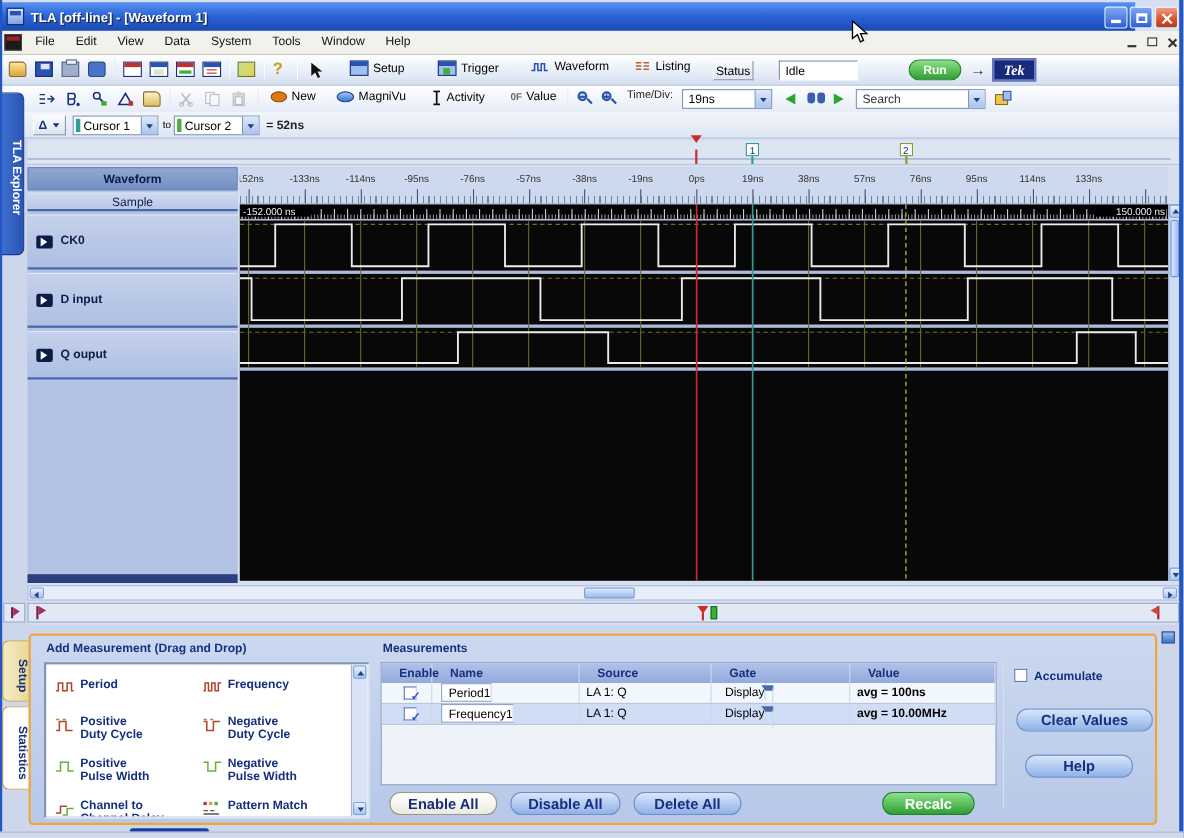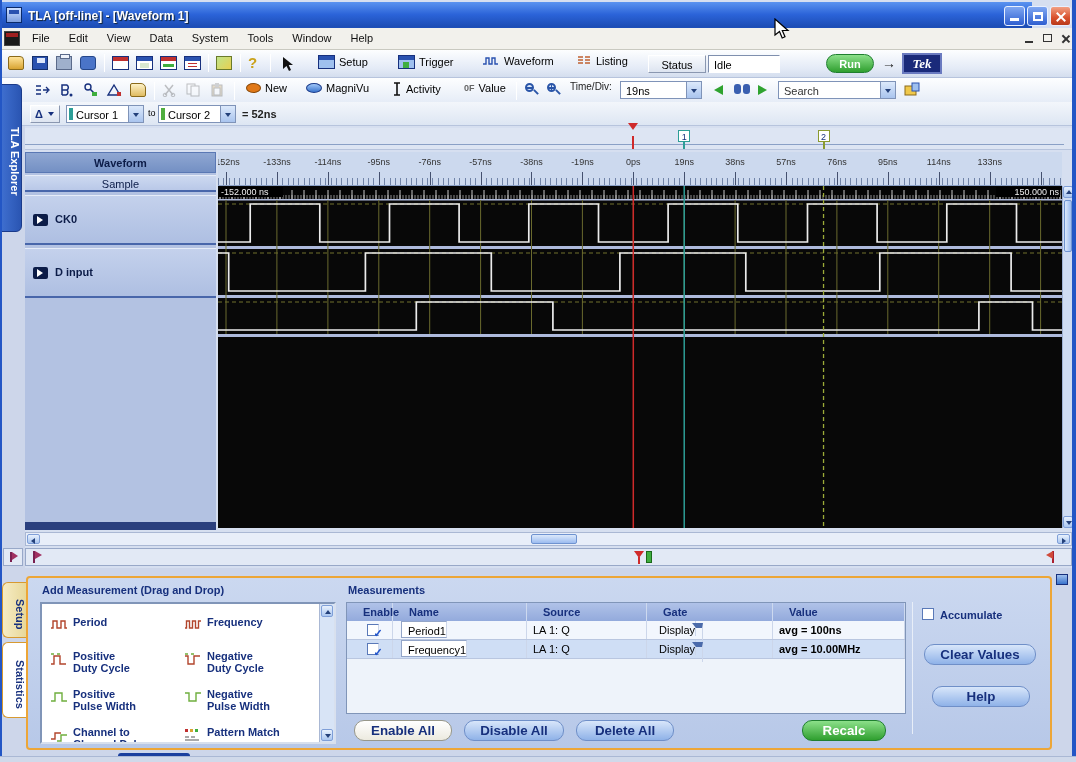--- a/index.html
+++ b/index.html
@@ -254,21 +254,21 @@
       </svg>
     <span>Waveform</span>
     </span>
   <span class="tbtn" style="left:576px;top:5px;">
     <svg width="16" height="12">
         <path d="M2 2 h5 M9 2 h5 M2 5 h5 M9 5 h5 M2 8 h5 M9 8 h5" stroke="#c06030" stroke-width="1.3"></path>
       </svg>
     <span>Listing</span>
     </span>
 
-  <span class="abs raised" style="left:648px;top:5px;width:58px;height:18px;text-align:center;padding-top:3px;"><span>Status</span></span>
+  <span class="abs raised" style="left:648px;top:5px;width:37px;height:18px;text-align:center;padding-top:3px;"><span>Status</span></span>
   <span class="abs sunken" style="left:708px;top:5px;width:72px;height:18px;padding:3px 0 0 5px;"><span>Idle</span></span>
 
   <span class="abs pill green" style="left:826px;top:4px;width:48px;height:19px;padding-top:3px;"><span>Run</span></span>
   <span class="abs" style="left:882px;top:5px;font-size:14px;color:#222;">→</span>
   <span class="abs" style="left:902px;top:3px;width:40px;height:21px;background:#1a2a7a;border:2px solid #6a7ac0;color:#fff;text-align:center;font-family:'Liberation Serif',serif;font-style:italic;font-weight:bold;font-size:13px;padding-top:1px;">Tek</span>
 </div>
 
 <div class="abs toolbar" id="toolbar2">
   <span class="tbtn" style="left:34px;top:5px;">
     <svg width="16" height="14">
@@ -434,20 +434,26 @@
     <span class="sigico">
         <i></i>
       </span>
     <span class="signame">CK0</span>
     </div>
   <div class="wf-row" style="top:96px;height:50px;text-align:right;">
     <span class="sigico">
         <i></i>
       </span>
     <span class="signame">D input</span>
+    </div>
+  <div class="wf-row" style="top:149px;height:44px;">
+    <span class="sigico">
+        <i></i>
+      </span>
+    <span class="signame">Q ouput</span>
     </div>
   <div class="abs" style="left:0;top:370px;width:191px;height:8px;background:#2a3f7e;"></div>
 </div>
 
 <div class="abs" id="axis-strip">
   <span id="axis-minor"></span>
 <span class="tick-label" style="left: 8.0381px;">-152ns</span>
     <span class="tick-major" style="left: 8.0381px;"></span>
     <span class="tick-label" style="left: 58.946px;">-133ns</span>
     <span class="tick-major" style="left: 58.946px;"></span>
@@ -1008,21 +1014,21 @@
   </div>
 
   <button class="pill white" style="left:326px;top:142px;width:98px;height:21px;">Enable All</button>
   <button class="pill" style="left:436px;top:142px;width:100px;height:21px;">Disable All</button>
   <button class="pill" style="left:548px;top:142px;width:98px;height:21px;">Delete All</button>
   <button class="pill green" style="left:774px;top:142px;width:84px;height:21px;">Recalc</button>
 
   <span class="abs" style="left:884px;top:24px;width:1px;height:132px;background:#96a6c8;border-right:1px solid #e8eef8;"></span>
   <span class="cb" style="position:absolute;left:894px;top:30px;"></span>
   <span class="paneltitle" style="left:912px;top:31px;">Accumulate</span>
-  <button class="pill" style="left:896px;top:66px;width:112px;height:21px;">Clear Values</button>
+  <button class="pill" style="left:896px;top:66px;width:124px;height:21px;">Clear Values</button>
   <button class="pill" style="left:904px;top:108px;width:98px;height:21px;">Help</button>
 </div>
 <span class="abs" style="left:1056px;top:574px;width:12px;height:11px;background:linear-gradient(#9fc0ee,#3a74cc);border:1px solid #17307d;"></span>
 
 <span class="abs" id="taskbar-sliver"></span>
 <div class="abs" id="win-border-l"></div>
 <div class="abs" id="win-border-r"></div>
 <div class="abs" id="win-border-b"></div>
 
 <svg class="abs" style="left:772px;top:18px;" width="20" height="22">

